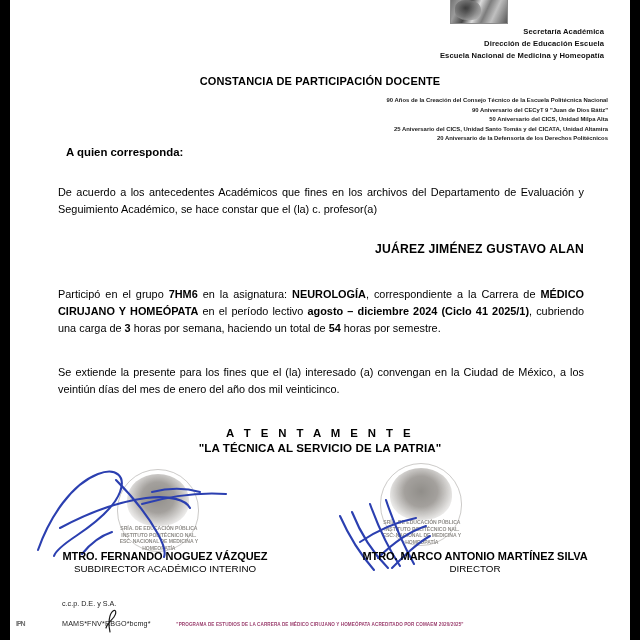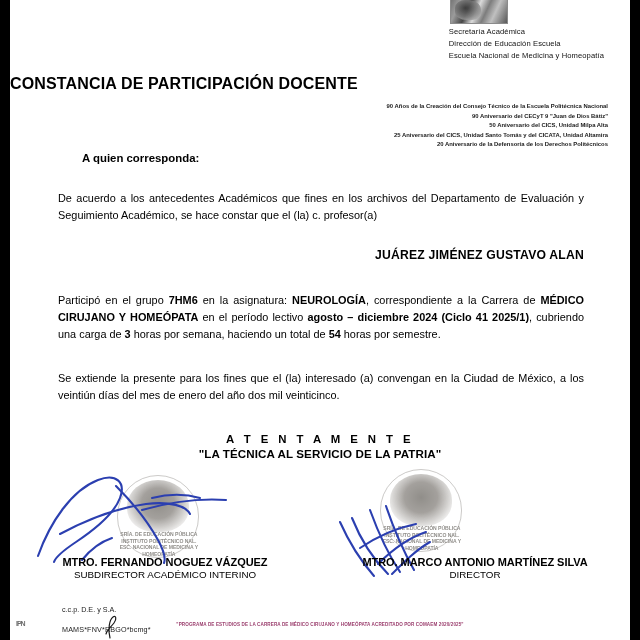--- a/index.html
+++ b/index.html
@@ -56,52 +56,53 @@
     left: 8%; top: 18%;
     width: 46%; height: 70%;
     background: radial-gradient(ellipse at 40% 40%, #3c3c3c 0%, #7e7e7e 55%, #c9c9c9 100%);
     border-radius: 40% 50% 35% 45%;
     opacity: .85;
   }
   .org-lines {
     position: absolute;
     right: 26px;
     top: 26px;
-    text-align: left;
+    text-align: right;
     font-size: 7.6px;
-    font-weight: normal;
+    font-weight: bold;
     line-height: 1.58;
     letter-spacing: .1px;
     color: #111;
     margin-left: 12px;
   }
 
   
   .doc-title {
-    font-size: 16px;
+    text-align: center;
+    font-size: 11px;
     font-weight: bold;
     letter-spacing: .15px;
     margin-top: 7px;
   }
 
   
   .anniversaries {
     margin-top: 9px;
     padding-right: 22px;
     text-align: right;
     font-size: 5.9px;
     font-weight: bold;
     line-height: 1.62;
     color: #1a1a1a;
   }
 
   
   .addressee {
     margin-top: 2px;
-    padding-left: 72px;
+    padding-left: 56px;
     font-size: 11.4px;
     font-weight: bold;
   }
 
   
   .body-block {
     padding: 0 46px 0 48px;
     font-size: 10.9px;
     line-height: 1.58;
     text-align: justify;

